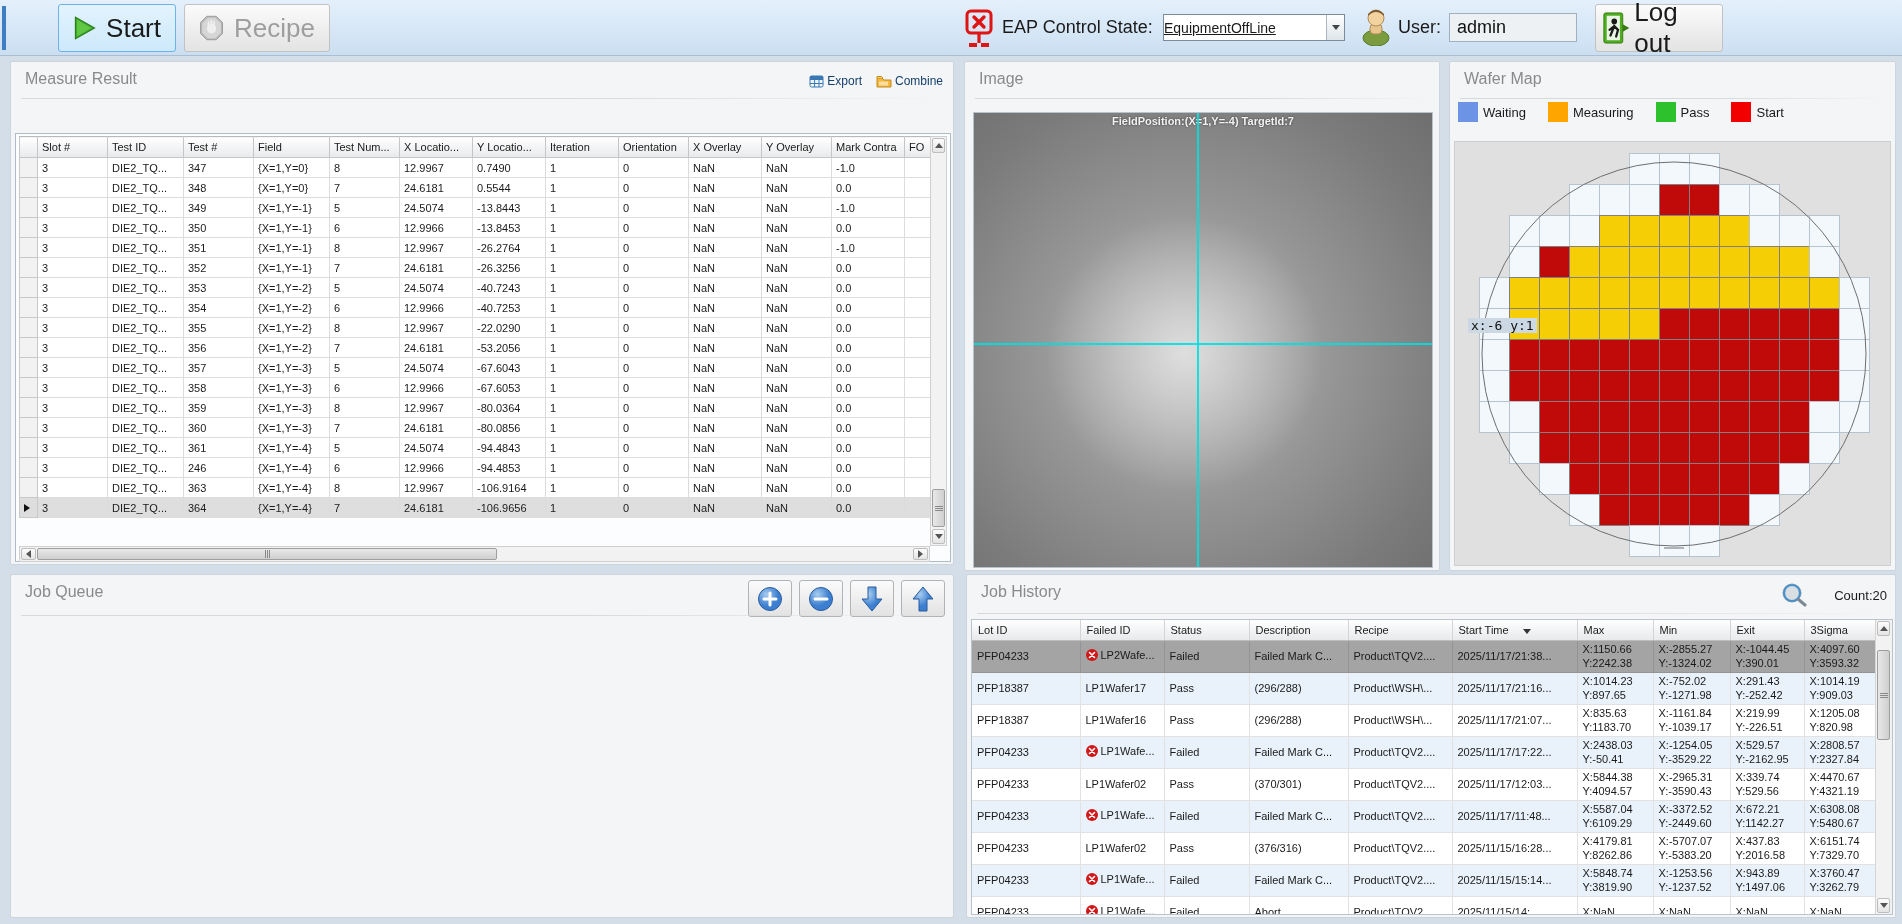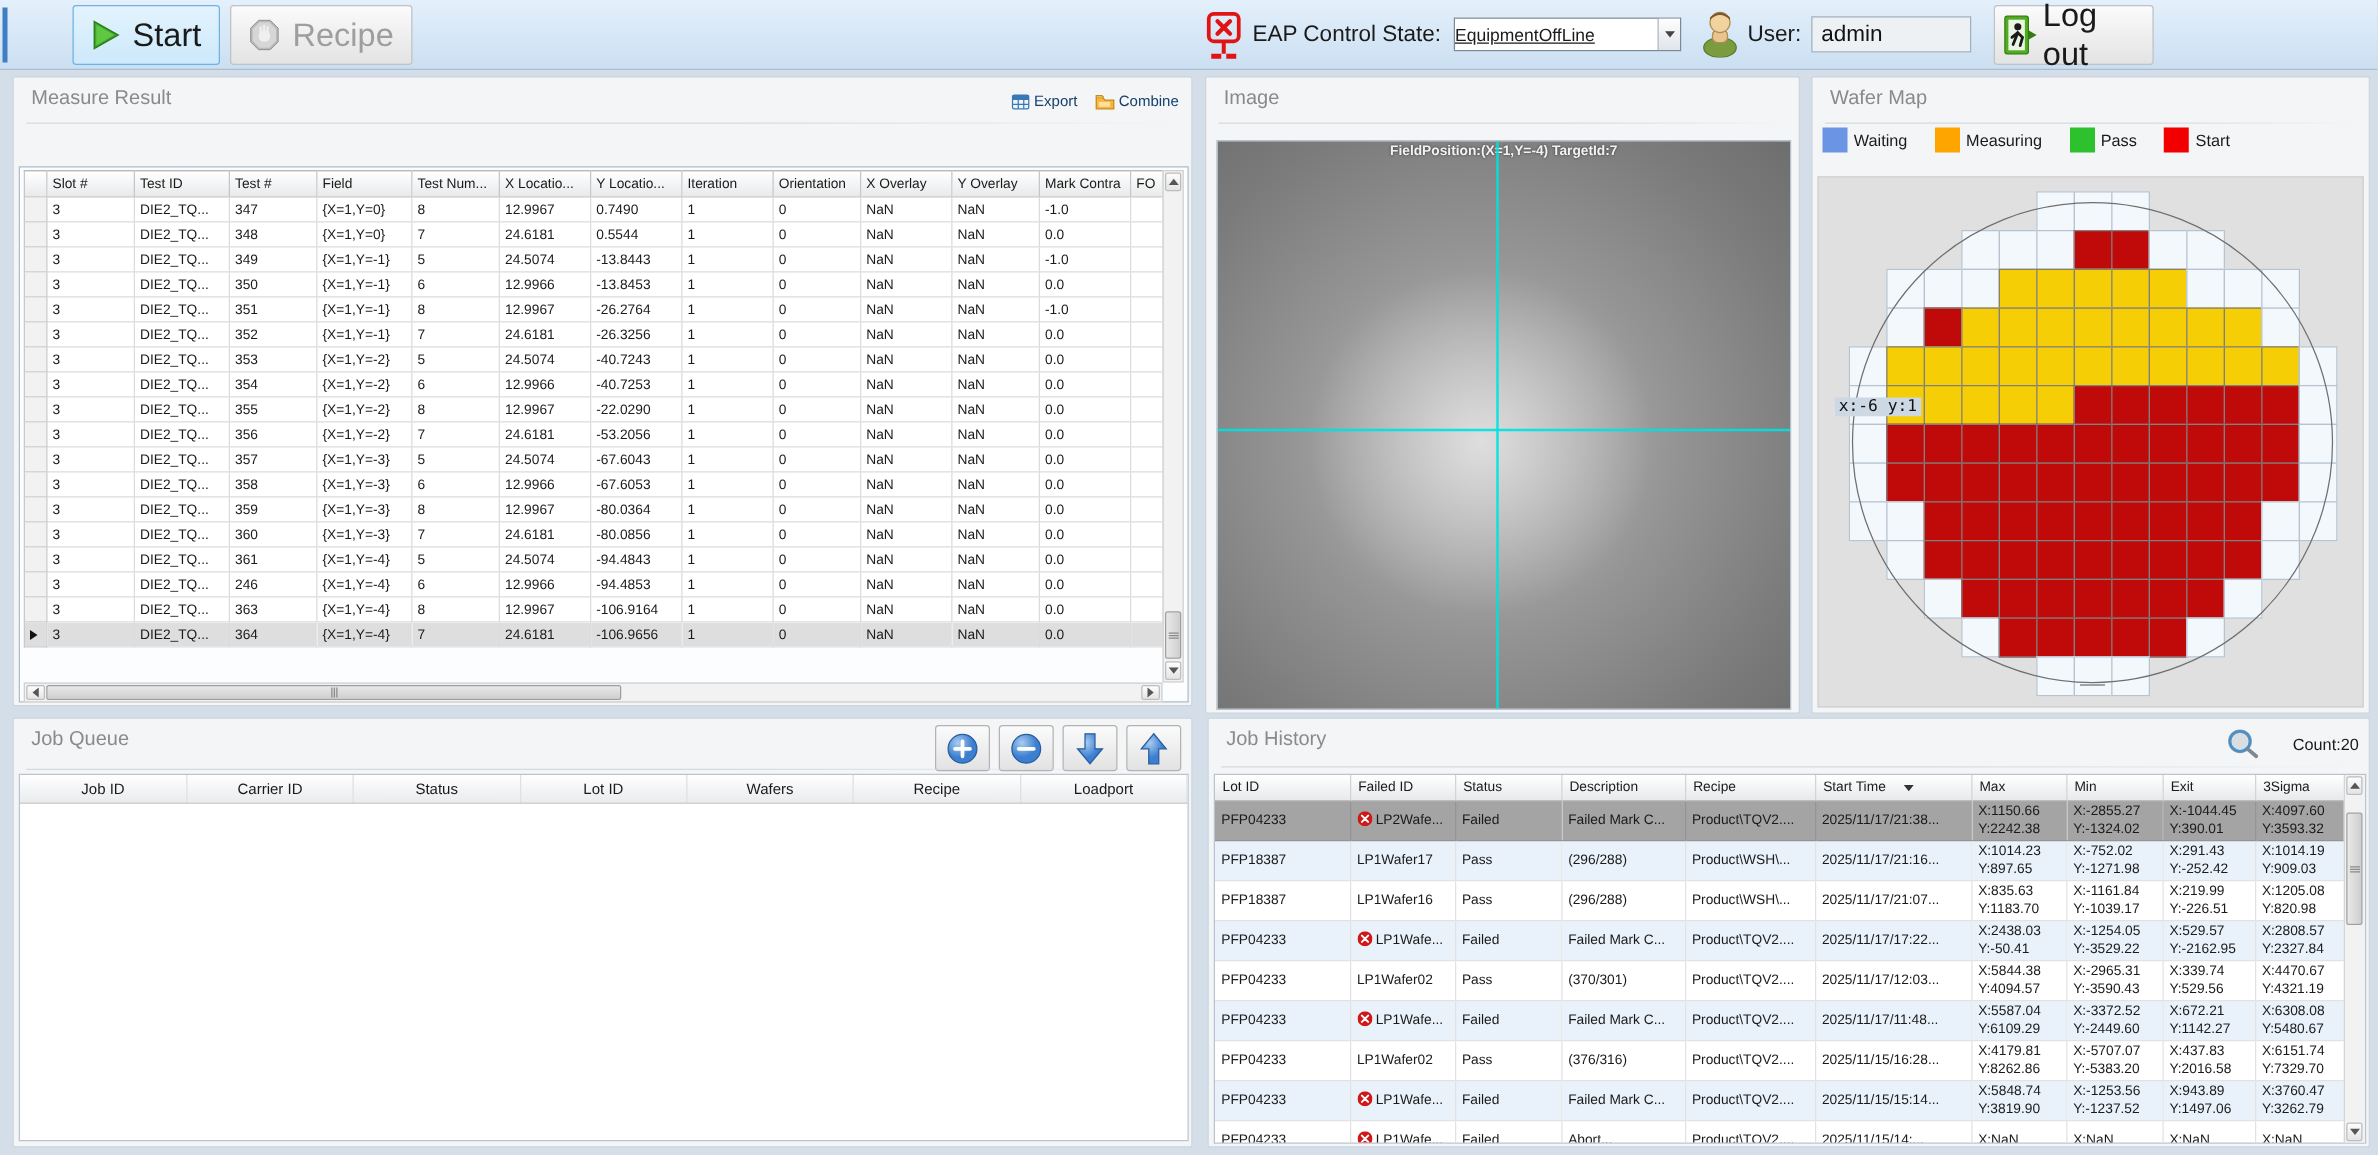--- a/index.html
+++ b/index.html
@@ -779,36 +779,20 @@
         <path d="M8 2 L16 2 L16 14 L22 14 L12 26 L2 14 L8 14 Z" fill="url(#gb1)" stroke="#2a5d9e"></path>
       </svg>
     </div>
     <div class="jq-btn">
       <svg width="24" height="28" viewBox="0 0 24 28">
         <path d="M12 2 L22 14 L16 14 L16 26 L8 26 L8 14 L2 14 Z" fill="url(#gb1)" stroke="#2a5d9e"></path>
       </svg>
     </div>
   </div>
   <div class="panel-sep" style="top:40px"></div>
-  <div class="jq-content">
-    <table class="jq-table">
-      <thead>
-          <tr>
-            <th>Job ID</th>
-            <th>Carrier ID</th>
-            <th>Status</th>
-            <th>Lot ID</th>
-            <th>Wafers</th>
-            <th>Recipe</th>
-            <th>Loadport</th>
-          </tr>
-        </thead>
-      <tbody></tbody>
-    </table>
-  </div>
 </div>
 
 <div class="panel" id="panel-jobh">
   <div class="panel-title">Job History</div>
   <div class="jh-ico">
     <svg width="28" height="26" viewBox="0 0 28 26">
       <circle cx="13" cy="12" r="9" fill="#d9dee3" stroke="#9aa4ad"></circle>
       <circle cx="13" cy="12" r="8" fill="none" stroke="#4a90c8" stroke-width="2.2"></circle>
       <line x1="19.5" y1="18.5" x2="26" y2="24" stroke="#7c8894" stroke-width="3" stroke-linecap="round"></line>
     </svg>

